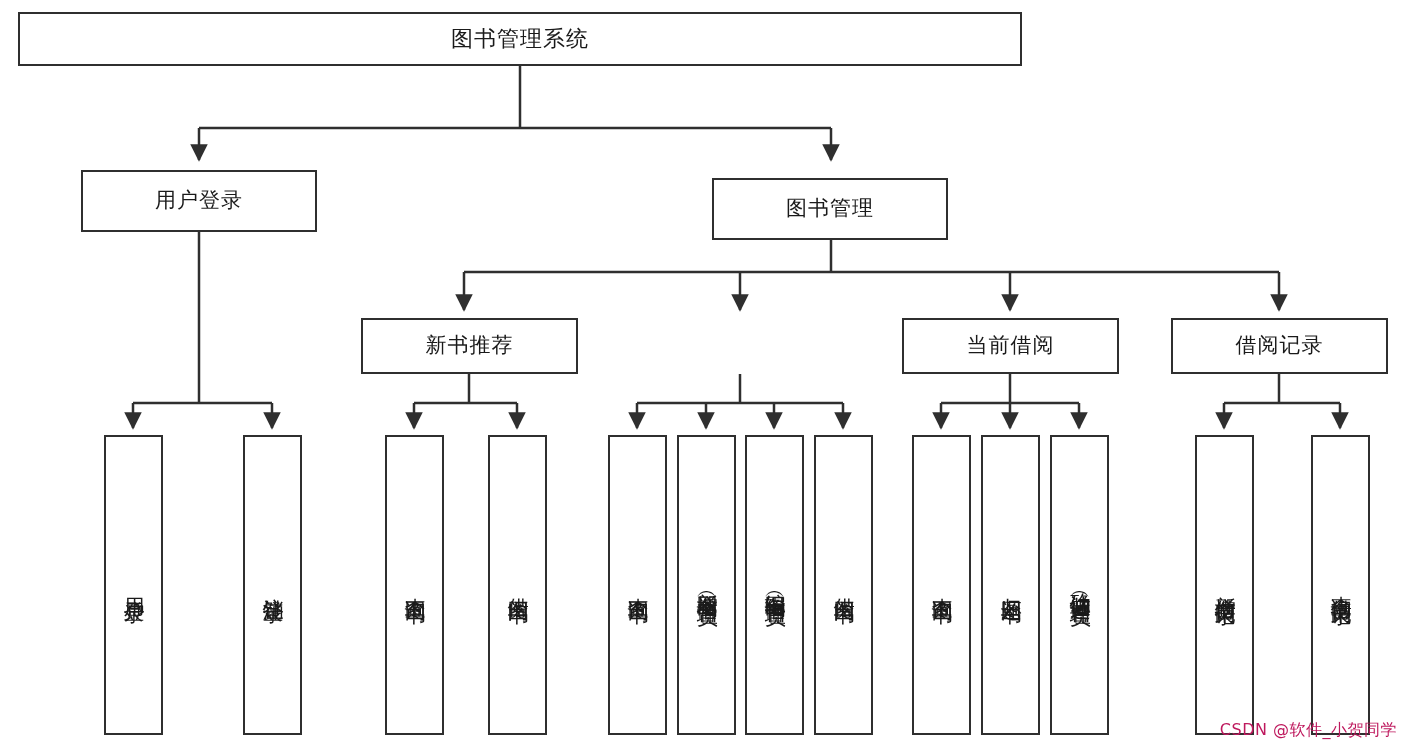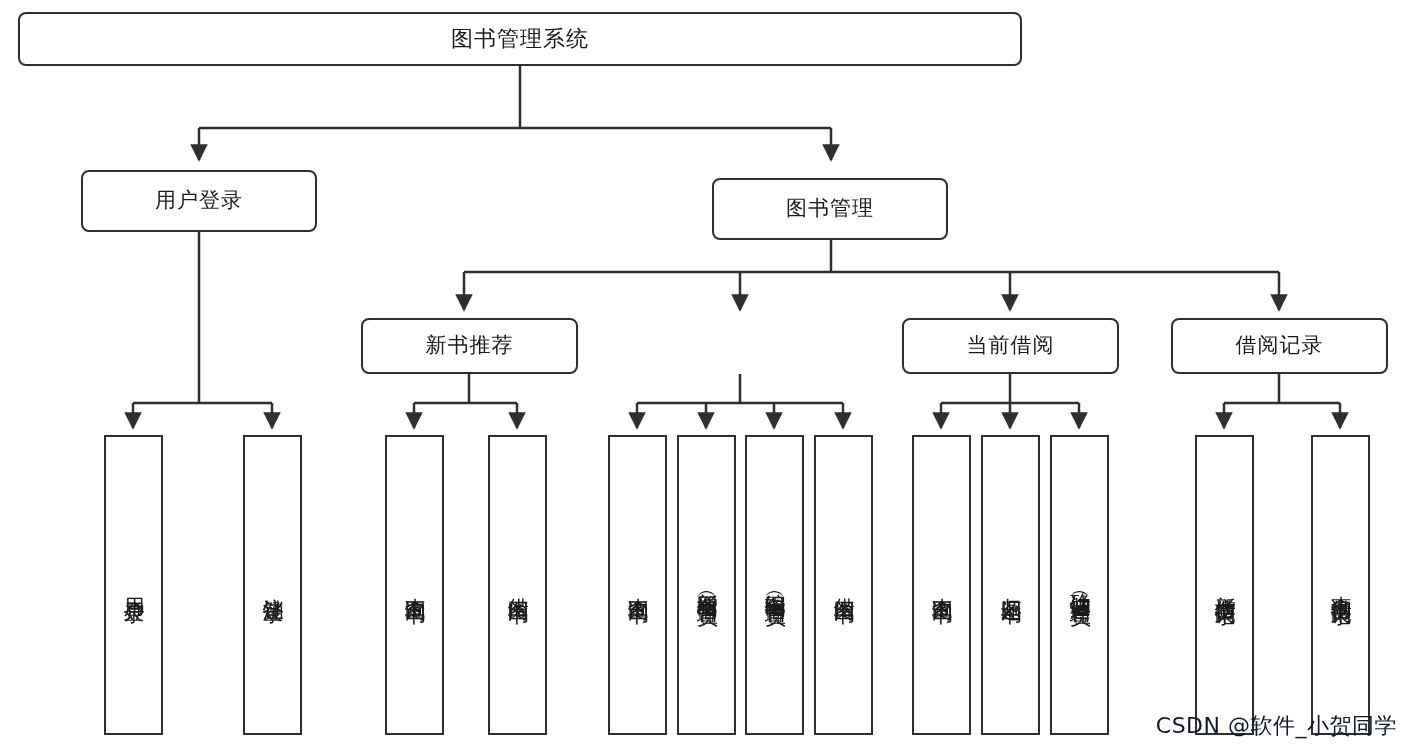--- a/index.html
+++ b/index.html
@@ -30,21 +30,20 @@
     background: #ffffff;
     display: flex;
     align-items: center;
     justify-content: center;
     color: #1a1a1a;
   }
   .node.horiz {
     font-size: 21px;
     line-height: 1.2;
     letter-spacing: 1px;
-    border-radius: 8px;
   }
   .node.root {
     font-size: 22px;
   }
   .node.vert {
     writing-mode: vertical-rl;
     text-orientation: upright;
     font-size: 21px;
     line-height: 1.32;
     letter-spacing: 2px;
@@ -54,22 +53,22 @@
   }
   .node.vert .vtext {
     writing-mode: vertical-rl;
     text-orientation: upright;
     white-space: nowrap;
   }
   #watermark {
     position: absolute;
     right: 8px;
     bottom: 6px;
-    font-size: 22px;
-    color: #0f172a;
+    font-size: 16px;
+    color: #be185d;
     letter-spacing: 0.5px;
     white-space: nowrap;
     font-family: "DejaVu Sans", "Liberation Sans", sans-serif;
   }
 </style>
 </head>
 <body>
 
 <div id="canvas">
 

